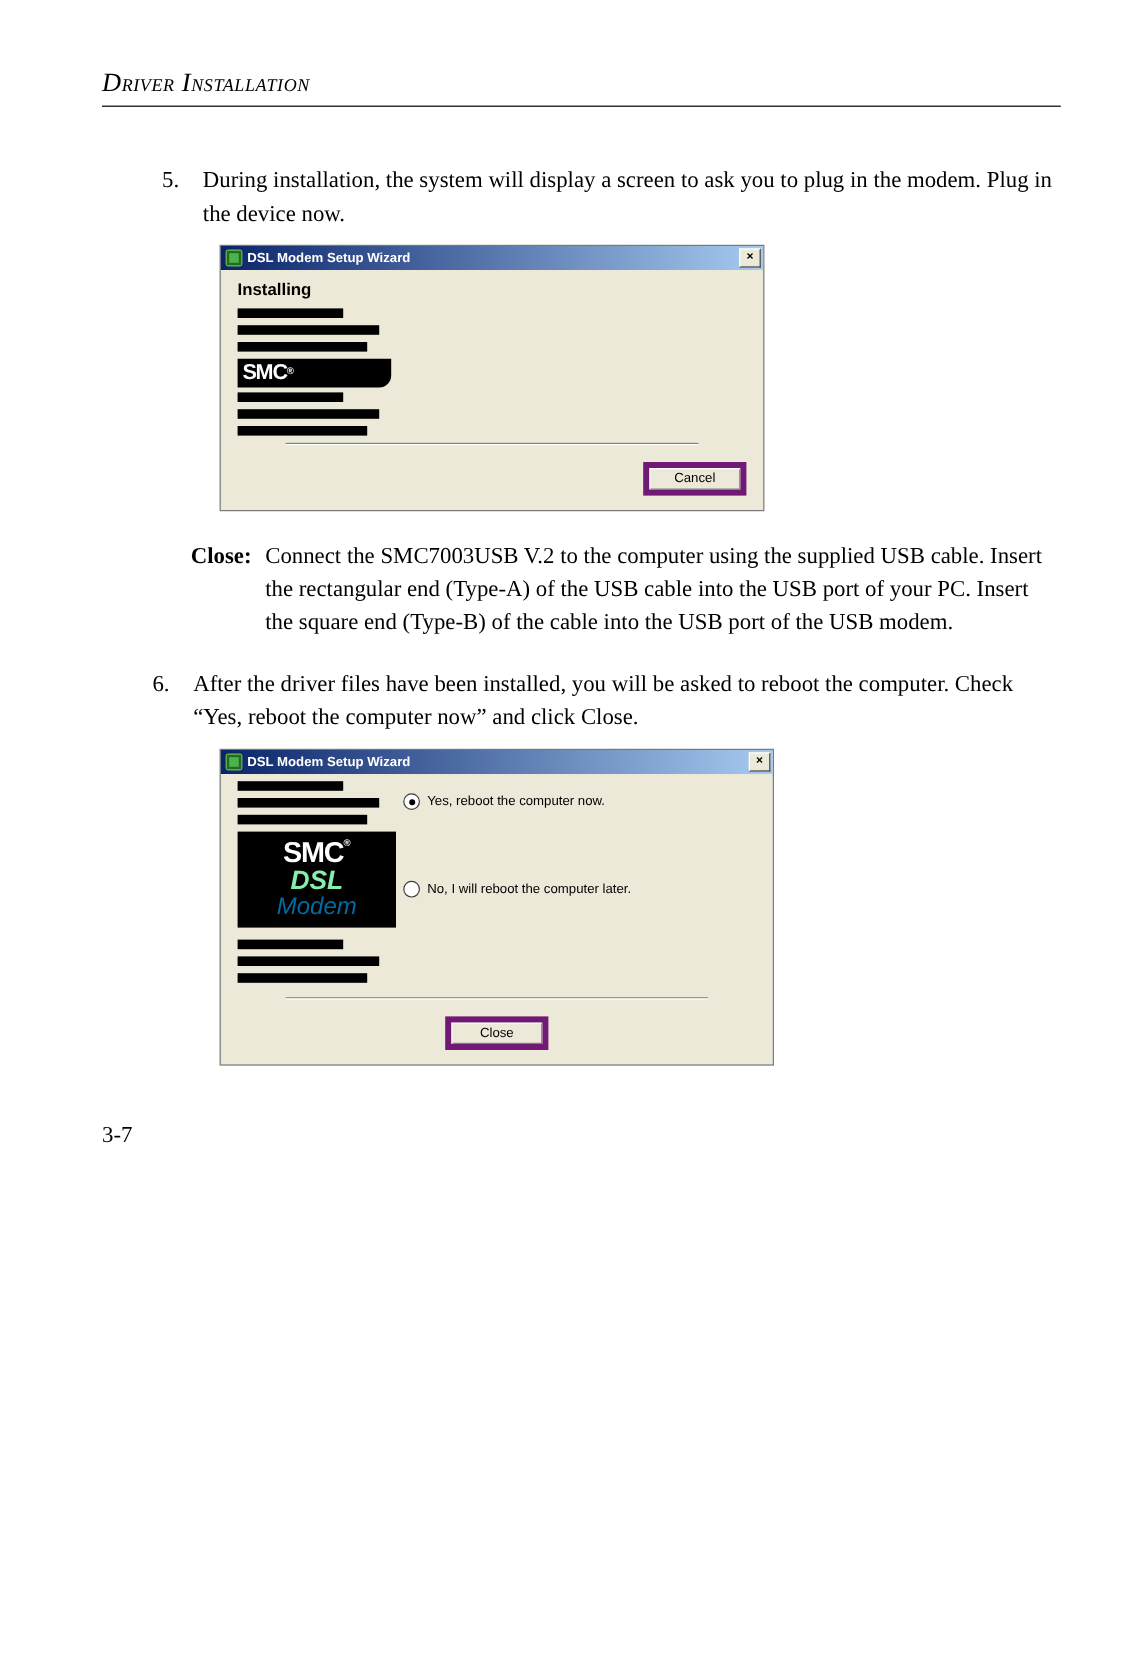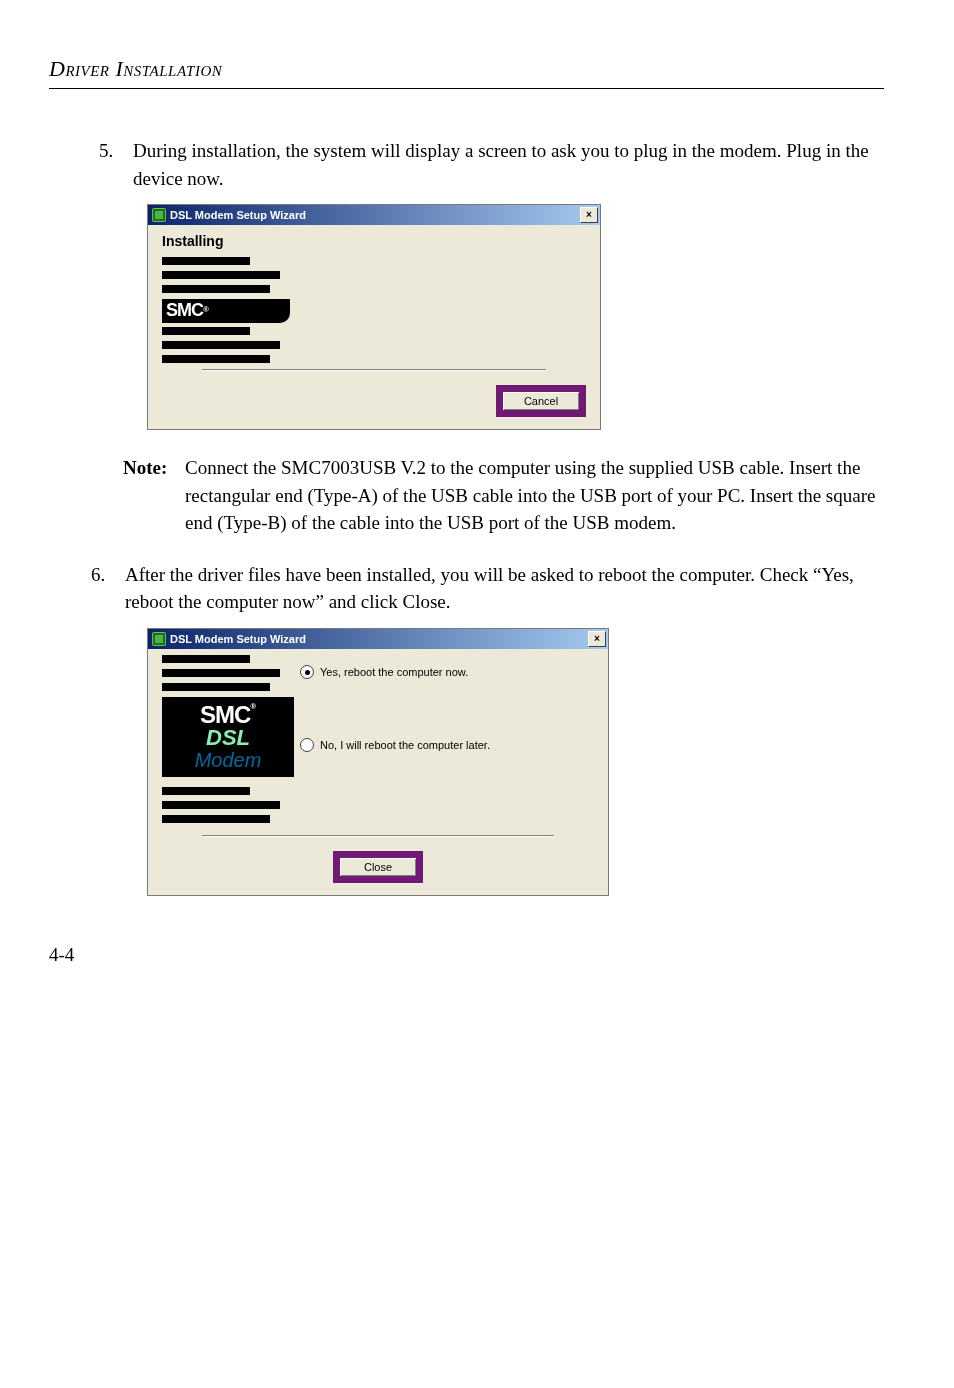--- a/index.html
+++ b/index.html
@@ -5,20 +5,21 @@
   body {
     margin: 0;
     padding: 0;
     background: #fff;
     font-family: Georgia, 'Times New Roman', serif;
     color: #000;
     width: 954px;
   }
   .page {
     padding: 56px 70px 40px 49px;
+    margin-left: 36px;
   }
   .section-title {
     font-style: italic;
     font-variant: small-caps;
     font-size: 22px;
     letter-spacing: 0.5px;
     margin-bottom: 6px;
   }
   .rule {
     border: none;
@@ -193,21 +194,21 @@
   }
   .hr-raised {
     border: none;
     border-top: 1px solid #808080;
     border-bottom: 1px solid #fff;
     margin: 6px 40px 8px 40px;
   }
   .btn {
     display: block;
     background: #ece9d8;
-    border: 7px solid #701a75;
+    border: 5px solid #701a75;
     box-shadow: inset 1px 1px 0 #fff, inset -1px -1px 0 #808080;
     font-family: Tahoma, sans-serif;
     font-size: 11px;
     text-align: center;
     padding: 3px 0;
     width: 76px;
   }
   .btn-row-right {
     display: flex;
     justify-content: flex-end;
@@ -285,21 +286,21 @@
           <div class="bar b3"></div>
       </div>
       <hr class="hr-raised">
       <div class="btn-row-right">
         <div class="btn">Cancel</div>
       </div>
     </div>
   </div>
 
   <div class="note-row">
-    <div class="note-label">Note:</div>
+    <div class="note-label">Close:</div>
     <div class="note-body">Connect the SMC7003USB V.2 to the computer using the supplied USB cable. Insert the rectangular end (Type-A) of the USB cable into the USB port of your PC. Insert the square end (Type-B) of the cable into the USB port of the USB modem.</div>
   </div>
 
   <div class="step" style="margin-left:42px;">
     <div class="step-num">6.</div>
     <div class="step-body">After the driver files have been installed, you will be asked to reboot the computer. Check “Yes, reboot the computer now” and click Close.</div>
   </div>
 
   <div class="dialog" style="width:460px;">
     <div class="titlebar">
@@ -343,14 +344,14 @@
           </div>
         </div>
       </div>
       <hr class="hr-raised">
       <div class="btn-row-center">
         <div class="btn">Close</div>
       </div>
     </div>
   </div>
 
-  <div class="page-num">4-4</div>
+  <div class="page-num">3-7</div>
 </div>
 
 </body></html>

